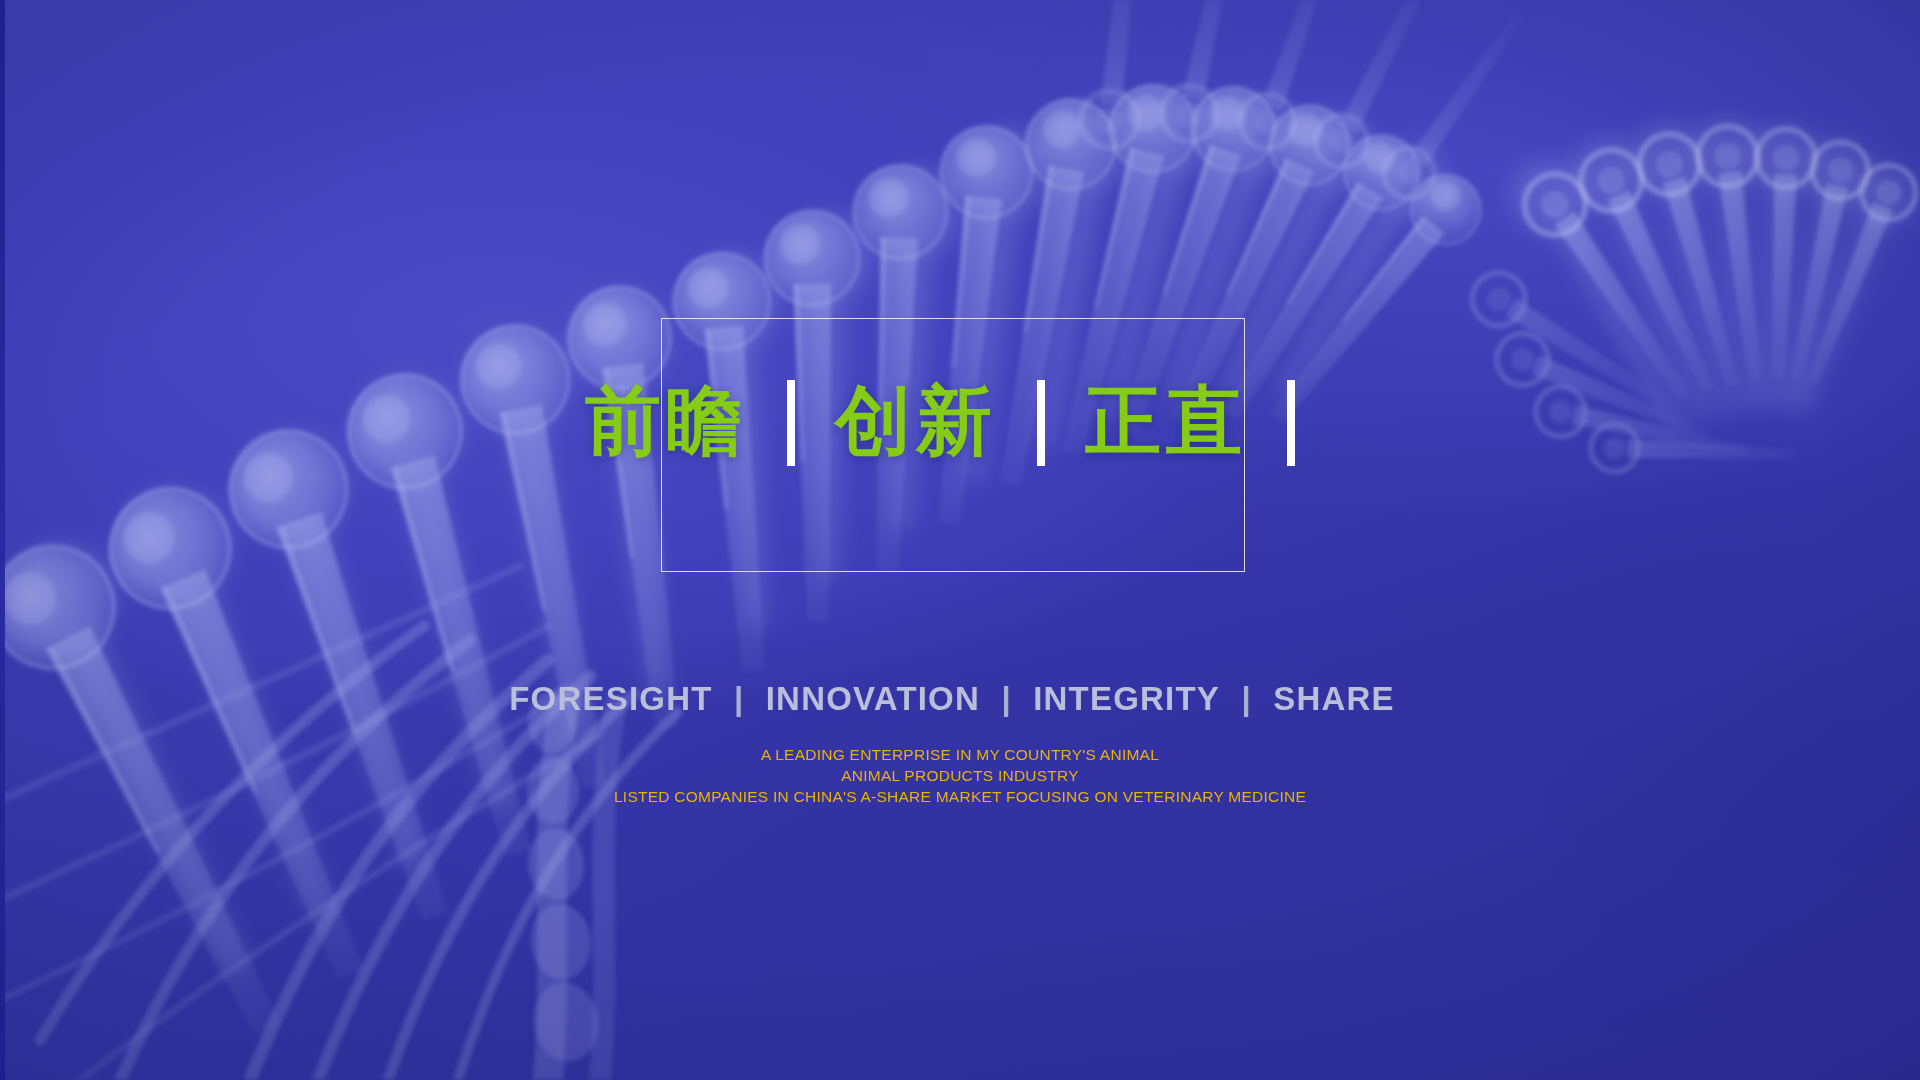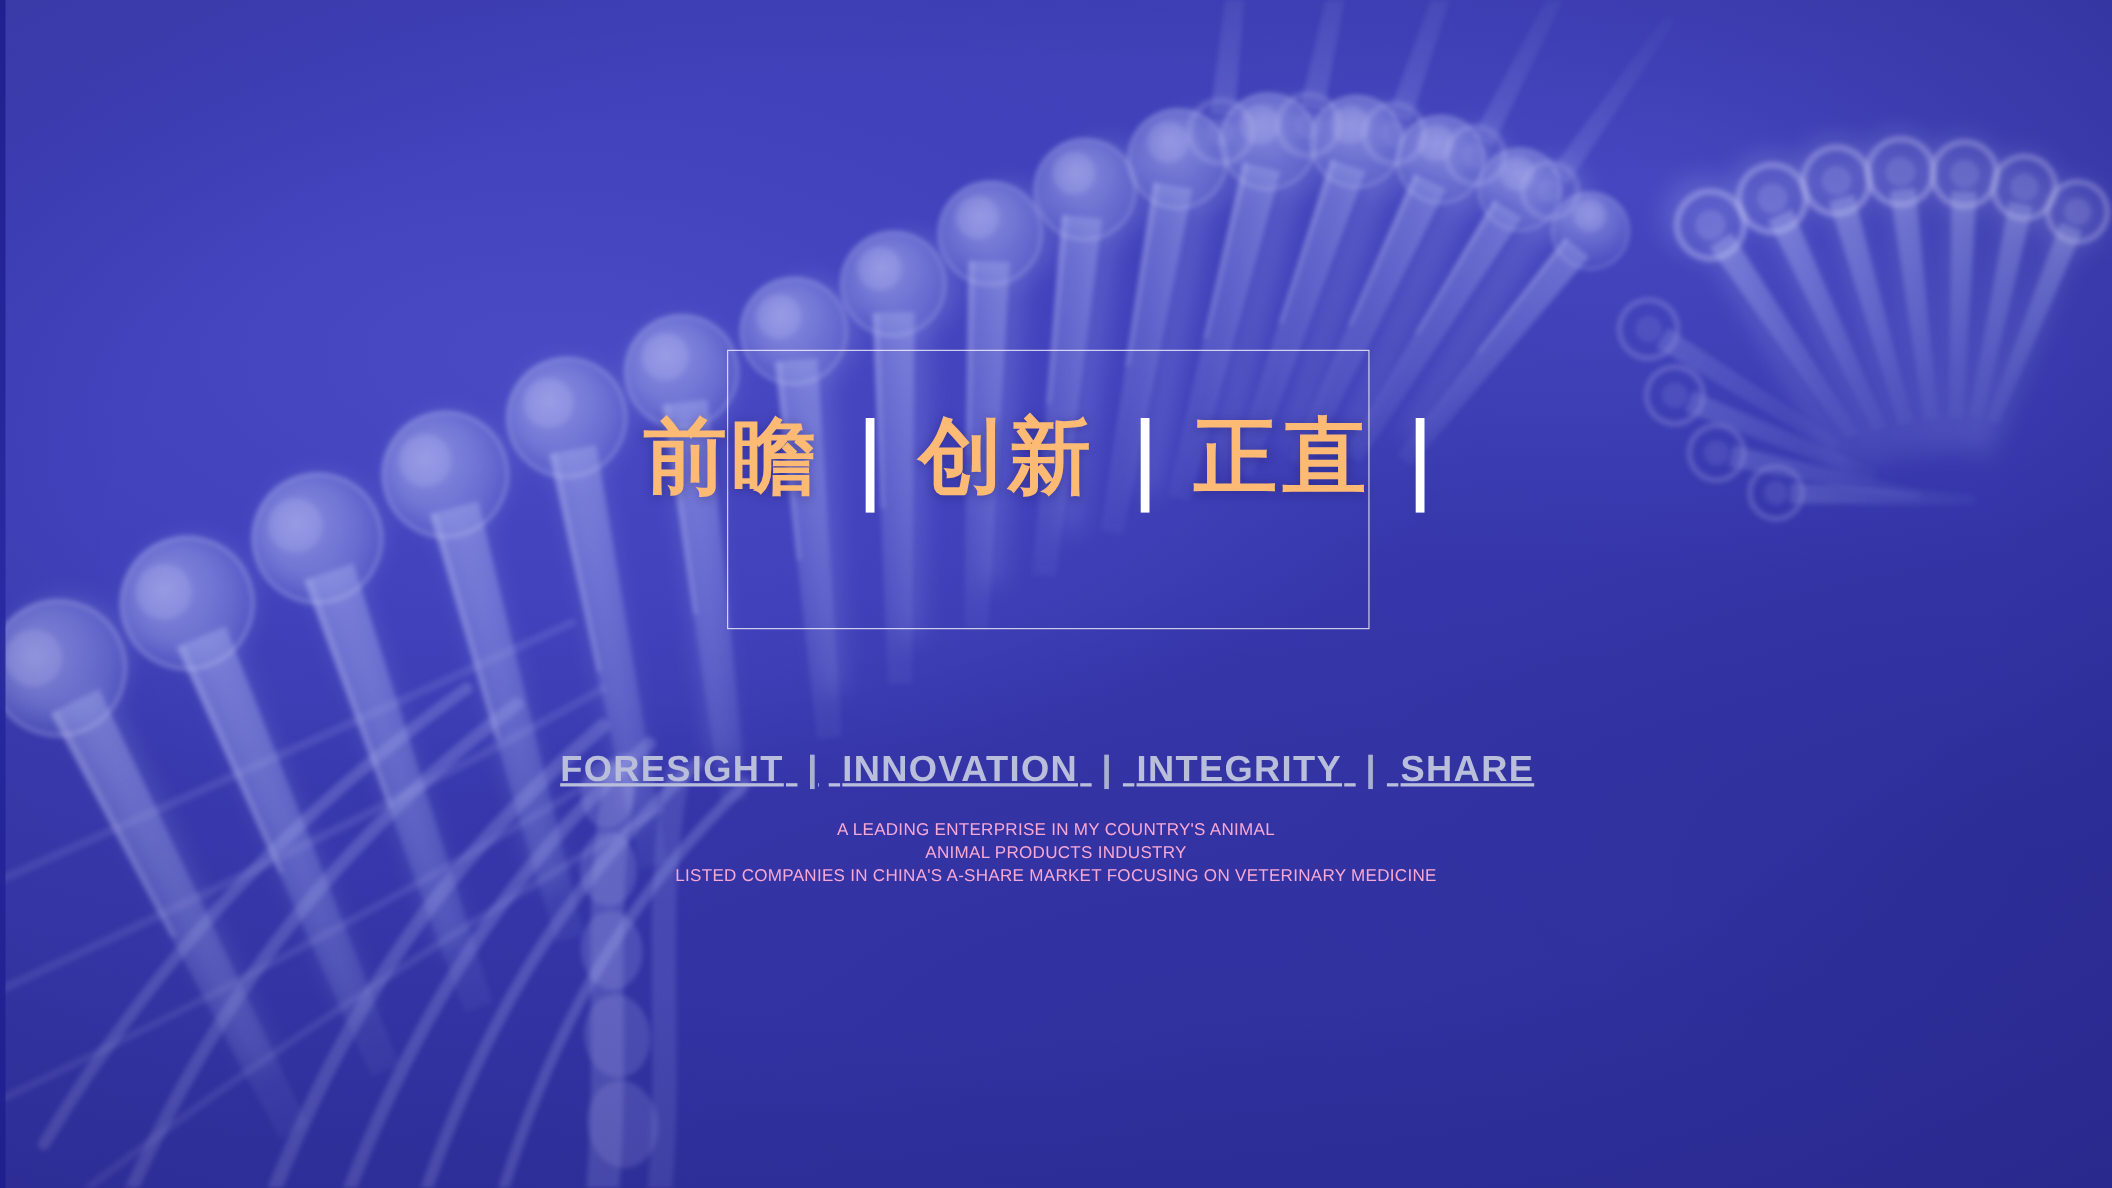--- a/index.html
+++ b/index.html
@@ -83,23 +83,23 @@
     display: flex;
     align-items: center;
     justify-content: center;
     gap: 0;
     white-space: nowrap;
   }
   .headline-word {
     font-size: 76px;
     line-height: 1;
     font-weight: 700;
-    color: #fdba74;
+    color: #84cc16;
     letter-spacing: 5px;
-    font-family: Liberation Mono, monospace;
+    font-family: Liberation Serif, serif;
     text-shadow: 0 2px 10px rgba(20,20,90,0.35);
   }
   .headline-sep {
     width: 8px;
     height: 86px;
     background: #ffffff;
     margin: 0 40px;
     flex: 0 0 auto;
     position: relative;
     top: 2px;
@@ -109,36 +109,35 @@
     position: absolute;
     left: 0;
     top: 680px;
     width: 1904px;
     text-align: center;
     font-size: 33px;
     font-weight: 700;
     letter-spacing: 1.2px;
     color: #b9bedb;
     white-space: nowrap;
-    text-decoration: underline;
   }
   .tagline .tsep {
     color: #aab0d2;
     font-weight: 700;
     padding: 0 9px;
   }
   .tagline .tword { padding: 0 2px; }
 
   .caption {
     position: absolute;
     left: 0;
     top: 744px;
     width: 1920px;
     text-align: center;
-    color: #f9a8d4;
+    color: #eab308;
     font-size: 15.5px;
     line-height: 21px;
     letter-spacing: .25px;
     font-weight: 400;
   }
   .caption div { white-space: nowrap; }
 </style>
 </head>
 <body>
 

